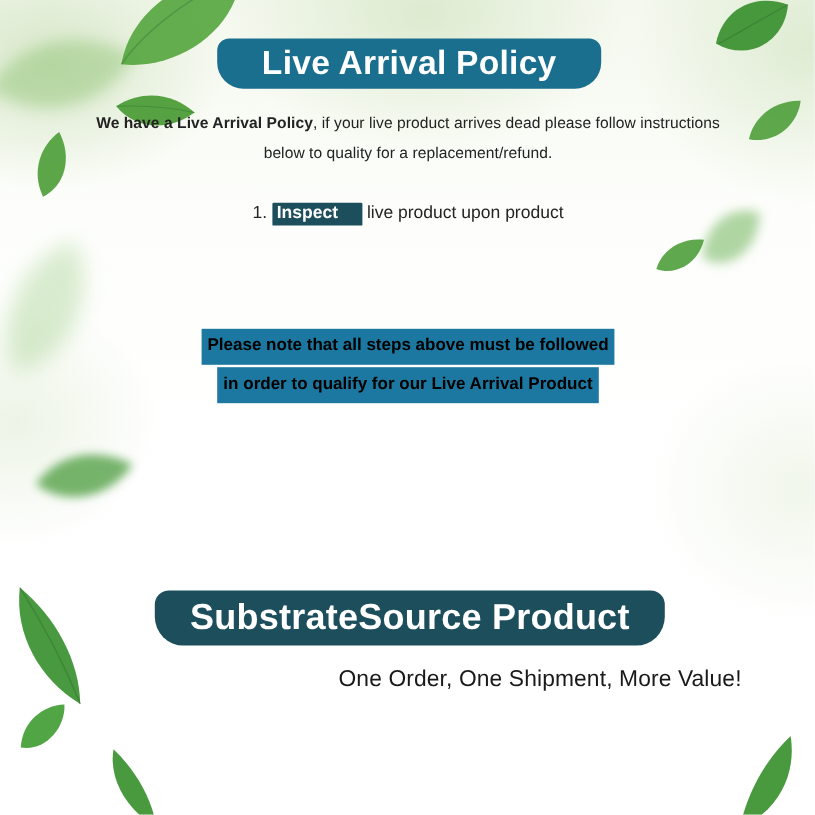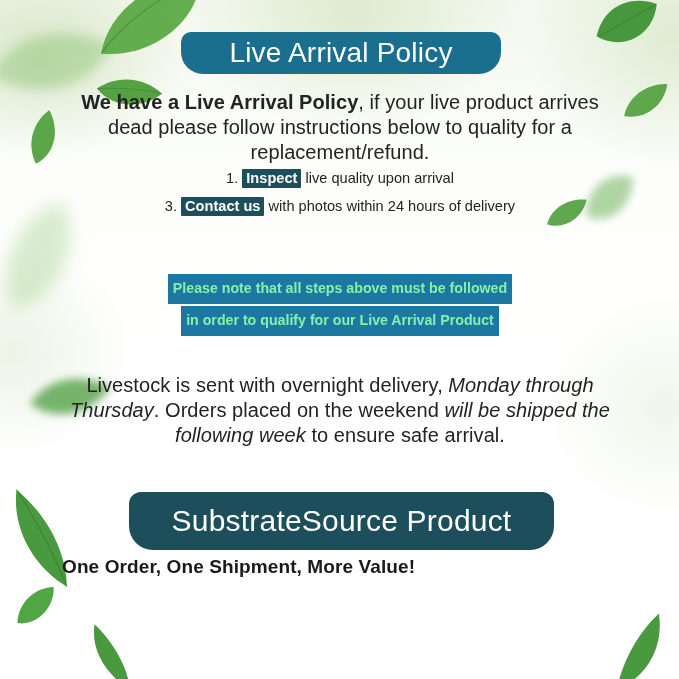--- a/index.html
+++ b/index.html
@@ -32,68 +32,68 @@
   .leaf {
     position: absolute;
     pointer-events: none;
   }
   .leaf svg { display: block; overflow: visible; }
 
   
   .banner {
     position: absolute;
     color: #ffffff;
-    font-weight: normal;
+    font-weight: bold;
     text-align: center;
     white-space: nowrap;
     letter-spacing: 0.2px;
     display: flex;
     align-items: center;
     justify-content: center;
   }
   #banner-live {
     left: 181px;
     top: 32px;
     width: 320px;
     height: 42px;
     background: #1a6e8e;
     border-radius: 10px 10px 22px 22px;
     font-size: 28px;
   }
   #banner-product {
     left: 129px;
     top: 492px;
     width: 425px;
-    height: 58px;
+    height: 46px;
     background: #1d4e5c;
     border-radius: 12px 12px 24px 24px;
     font-size: 30px;
   }
 
   
   .para {
     position: absolute;
     text-align: center;
     color: #232323;
-    font-size: 20px;
+    font-size: 13px;
     line-height: 25px;
     letter-spacing: 0.05px;
   }
   #intro-para { left: 62px; top: 90px; width: 556px; }
   #ship-para  { left: 62px; top: 373px; width: 556px; }
   #value-para { left: 62px; top: 592px; width: 556px; font-size: 14.4px; line-height: 24px; }
 
   #value-head {
     position: absolute;
     left: 62px;
     top: 556px;
     width: 556px;
-    text-align: left;
+    text-align: right;
     font-size: 19px;
-    font-weight: bold;
+    font-weight: normal;
     color: #1a1a1a;
     letter-spacing: 0.1px;
   }
 
   .b { font-weight: bold; }
   .i { font-style: italic; }
 
   
   #steps {
     position: absolute;
@@ -103,37 +103,37 @@
     text-align: center;
     font-size: 14.6px;
     line-height: 28px;
     color: #232323;
   }
   .step { display: block; white-space: nowrap; }
   .kw {
     background: #1d4e5c;
     color: #ffffff;
     font-weight: bold;
-    padding: 1px 4px 2px 4px;
+    padding: 1px 20px 2px 4px;
     border-radius: 1px;
   }
 
   
   #note {
     position: absolute;
     left: 62px;
     top: 274px;
     width: 556px;
     text-align: center;
     line-height: 25px;
   }
   #note .nline {
     display: inline-block;
     background: #1c78a0;
-    color: #86efac;
+    color: #000000;
     font-weight: bold;
     font-size: 14.2px;
     padding: 2px 5px 3px 5px;
     white-space: nowrap;
   }
   #note .nrow { display: block; margin-bottom: 2px; }
 </style>
 </head>
 <body>
 
@@ -225,28 +225,26 @@
     <svg width="46" height="32" viewBox="0 0 46 32">
       <path d="M2 24 C9 7 28 0 44 4 C38 22 18 32 2 24 Z" fill="#4e9e3a"></path>
     </svg>
   </div>
 
   <div id="banner-live" class="banner">Live Arrival Policy</div>
 
   <div id="intro-para" class="para"><span class="b">We have a Live Arrival Policy</span><span>, if your live product arrives dead please follow instructions below to quality for a replacement/refund.</span></div>
 
   <div id="steps">
-    <span class="step"><span>1.</span><span></span>&nbsp;<span class="kw">Inspect</span><span> live quality upon arrival</span></span>
-    <span class="step"><span>3.</span><span> </span><span class="kw">Contact us</span><span> with photos within 24 hours of delivery</span></span>
+    <span class="step"><span>1.</span><span></span>&nbsp;<span class="kw">Inspect</span><span> live product upon product</span></span>
   </div>
 
   <div id="note">
     <span class="nrow"><span class="nline">Please note that all steps above must be followed</span></span>
     <span class="nrow"><span class="nline">in order to qualify for our Live Arrival Product</span></span>
   </div>
 
-  <div id="ship-para" class="para"><span>Livestock is sent with overnight delivery, </span><span class="i">Monday through Thursday</span><span>. Orders placed on the weekend </span><span class="i">will be shipped the following week</span><span> to ensure safe arrival.</span></div>
 
   <div id="banner-product" class="banner">SubstrateSource Product</div>
 
   <div id="value-head">One Order, One Shipment, More Value!</div>
 
 </div>
 
 </body></html>

